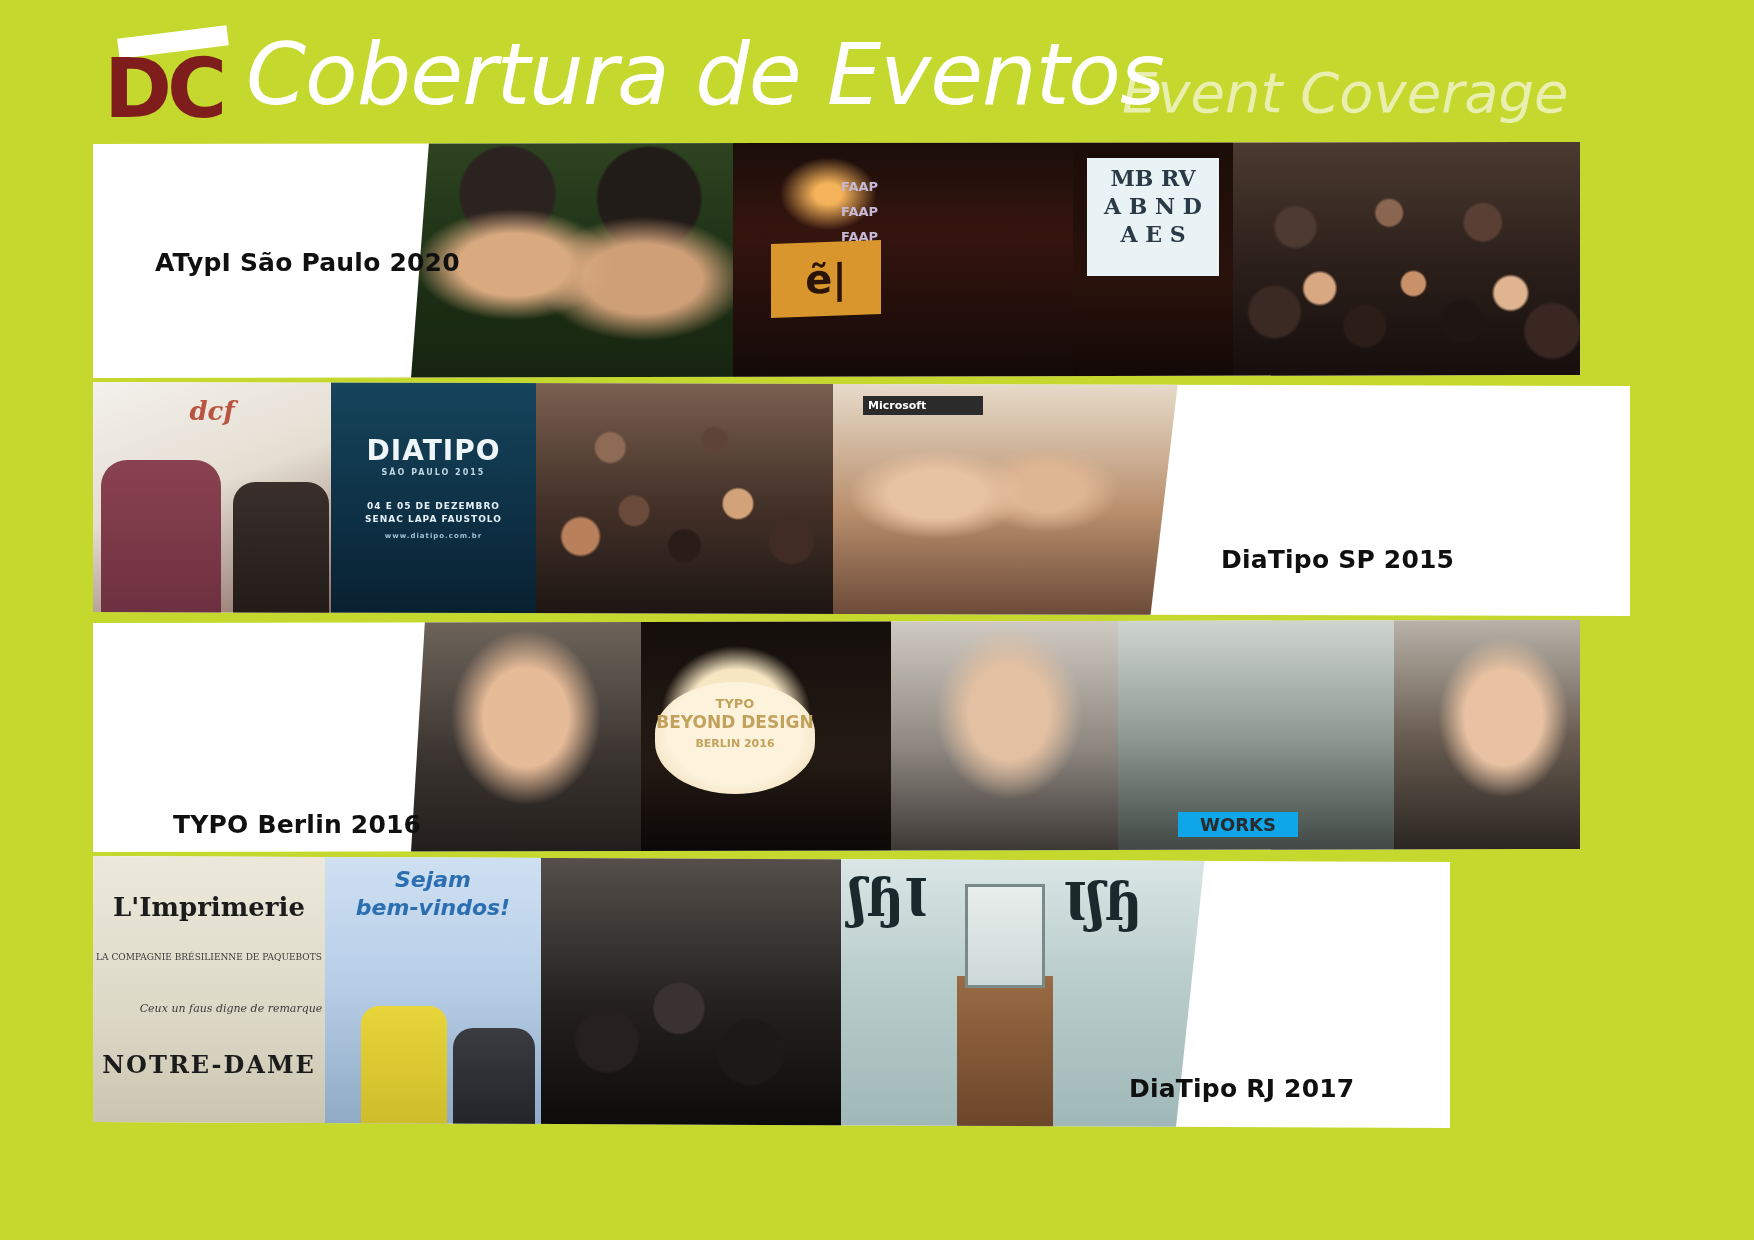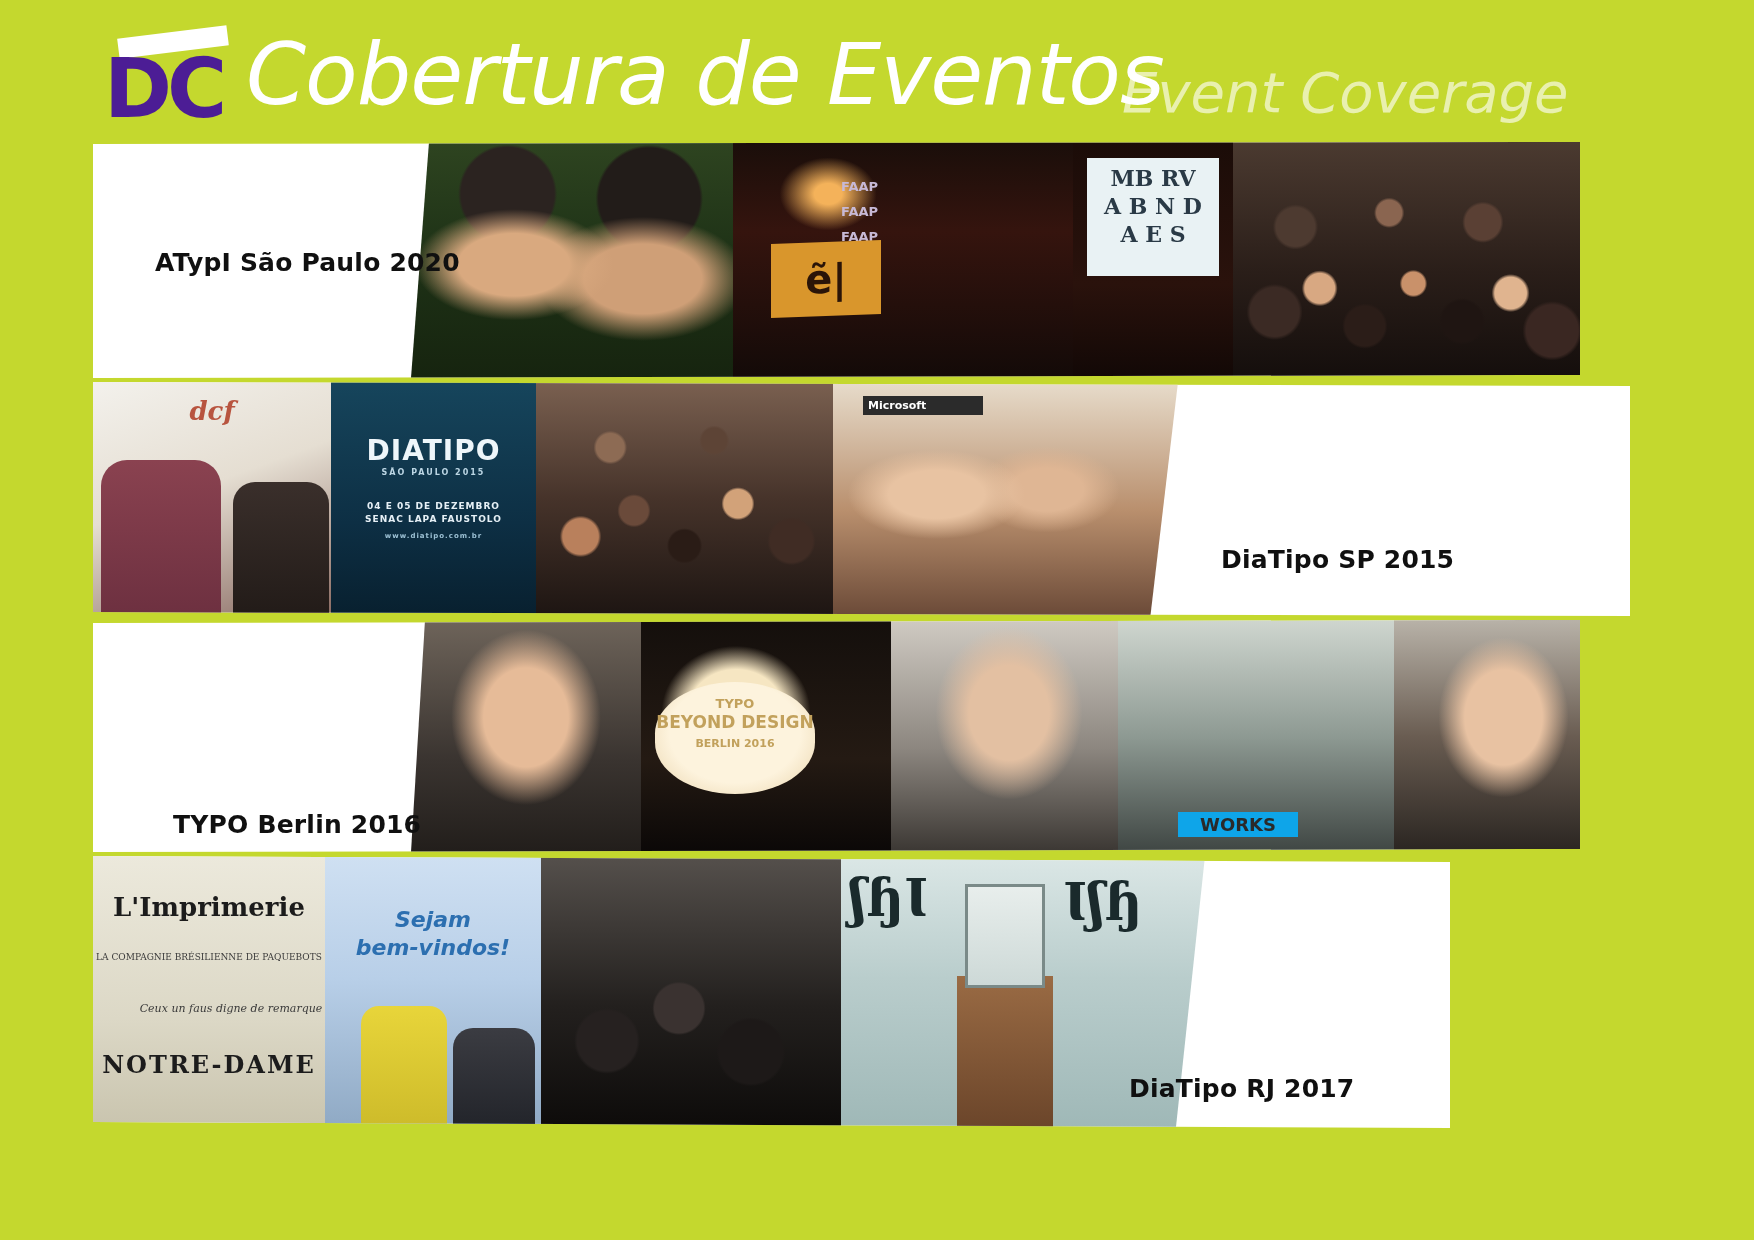--- a/index.html
+++ b/index.html
@@ -23,21 +23,21 @@
     position:absolute;left:14px;top:2px;width:110px;height:20px;
     background:#ffffff;
     transform:rotate(-7deg);
   }
   .logo-dc{
     position:absolute;left:0px;top:18px;
     font-family:"DejaVu Sans", sans-serif;
     font-weight:bold;
     font-size:82px;
     letter-spacing:-5px;
-    color:#4c1d95;
+    color:#7f1d1d;
     line-height:82px;
   }
   .title-pt{
     position:absolute;left:246px;top:26px;
     font-family:"DejaVu Sans", sans-serif;
     font-style:italic;
     font-weight:300;
     font-size:86px;
     line-height:96px;
     color:#ffffff;
@@ -274,21 +274,21 @@
   <div class="row-strip" style="left:0px;width:1112px;">
     <div class="tile" style="width:232px;">
       <div class="ph letterpress"></div>
       <div class="tile-text" style="left:0;top:36px;color:#1c1c1c;font-size:26px;font-family:'DejaVu Serif',serif;">L'Imprimerie</div>
       <div class="tile-text" style="left:0;top:194px;color:#1c1c1c;font-size:24px;font-family:'DejaVu Serif',serif;letter-spacing:2px;">NOTRE-DAME</div>
       <div class="tile-text" style="left:0;top:96px;color:#3a3a3a;font-size:9px;font-weight:normal;font-family:'DejaVu Serif',serif;">LA COMPAGNIE BRÉSILIENNE DE PAQUEBOTS</div>
       <div class="tile-text" style="left:0;top:146px;color:#3a3a3a;font-size:11px;font-weight:normal;font-style:italic;font-family:'DejaVu Serif',serif;padding-left:44px;">Ceux un faus digne de remarque</div>
     </div>
     <div class="tile" style="width:216px;">
       <div class="ph welcome"></div>
-      <div class="tile-text" style="left:0;top:10px;color:#2c6fb0;font-size:22px;line-height:28px;font-style:italic;margin-top:40px;">Sejam<br>bem-vindos!</div>
+      <div class="tile-text" style="left:0;top:10px;color:#2c6fb0;font-size:22px;line-height:28px;font-style:italic;">Sejam<br>bem-vindos!</div>
       <div style="position:absolute;left:36px;top:150px;width:86px;height:122px;background:linear-gradient(180deg,#e8d53a 0%,#cdbb2a 100%);border-radius:18px 18px 0 0;"></div>
       <div style="position:absolute;left:128px;top:172px;width:82px;height:100px;background:linear-gradient(180deg,#3b3c42 0%,#22242a 100%);border-radius:20px 20px 0 0;"></div>
     </div>
     <div class="tile" style="width:300px;">
       <div class="ph" style="background:
             radial-gradient(circle at 22% 68%, #262120 0 10%, transparent 11%),
             radial-gradient(circle at 46% 56%, #3a3230 0 11%, transparent 12%),
             radial-gradient(circle at 70% 72%, #1d1918 0 11%, transparent 12%),
             linear-gradient(180deg,#55504c 0%,#23201e 55%,#0d0b0a 100%);"></div>
     </div>

